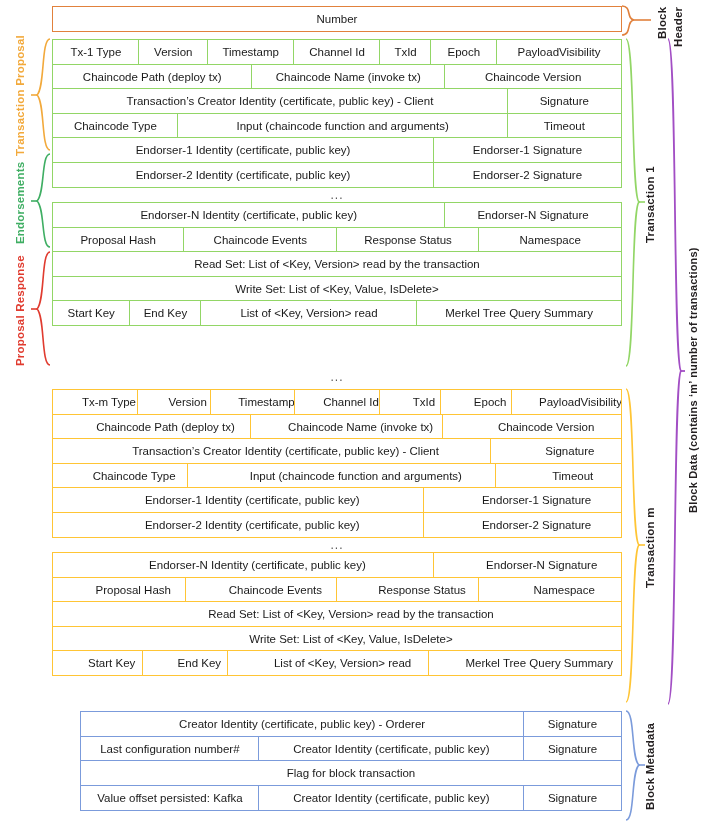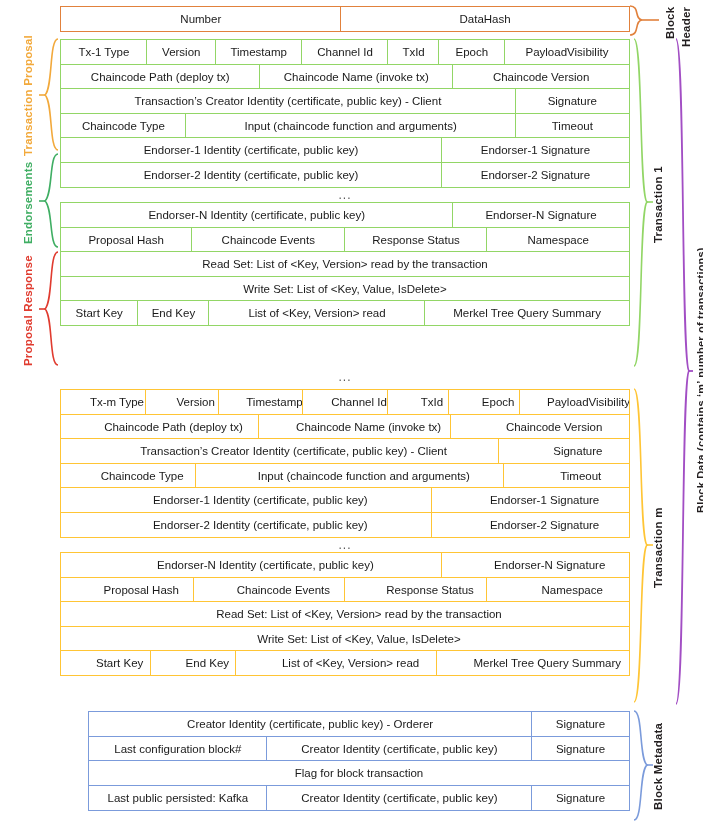--- a/index.html
+++ b/index.html
@@ -1,21 +1,21 @@
 <!DOCTYPE html>
 <html><head>
 <meta charset="utf-8">
 <style>
   html,body{margin:0;padding:0;background:#ffffff;}
   body{
     width:703px;height:839px;position:relative;overflow:hidden;
     font-family:"Liberation Sans","DejaVu Sans",sans-serif;
     color:#1a1a1a;
   }
-  .canvas{position:absolute;left:16px;top:0;width:674px;height:839px;}
+  .canvas{position:absolute;left:8px;top:0;width:674px;height:839px;}
 
   
   .row{display:flex;box-sizing:border-box;}
   .cell{
     box-sizing:border-box;
     display:flex;align-items:center;justify-content:center;
     text-align:center;
     font-size:11.5px;
     line-height:1.05;
     height:26px;
@@ -59,21 +59,20 @@
   .block-wrap{position:absolute;}
 </style>
 </head>
 <body>
 
 <div class="canvas">
 
   <div class="block-wrap b-orange" style="left:44px;top:6px;width:570px;">
     <div class="row" id="bh-row">
         <div class="cell" style="flex: 34 0 0px;">Number</div>
-        <div class="cell" style="flex: 35 0 0px;">DataHash</div>
       </div>
   </div>
 
   <svg class="brace" style="left:612px;top:4px;" width="34" height="34">
     <path d="M2,2 C12,2 6,15 14,16 C6,17 12,31 2,31" fill="none" stroke="#E1813C" stroke-width="1.6"></path>
     <path d="M14,16 L31,16" fill="none" stroke="#E1813C" stroke-width="1.6"></path>
   </svg>
   <div class="vlabel dark" style="left:648px;top:2px;height:42px;line-height:13px;">
     <span>Block</span>
   </div>
@@ -233,29 +232,29 @@
     <path d="M17,333 L21,333" fill="none" stroke="#A24EC4" stroke-width="1.8"></path>
   </svg>
   <div class="vlabel dark" style="left:676px;top:170px;height:420px;width:18px;font-size:11px;">Block Data (contains ‘m’ number of transactions)</div>
 
   <div class="block-wrap b-blue" style="left:44px;top:711px;width:570px;">
     <div class="row" id="bm-0">
         <div class="cell" style="flex: 82 0 0px;">Creator Identity (certificate, public key) - Orderer</div>
         <div class="cell" style="flex: 18 0 0px;">Signature</div>
       </div>
     <div class="row" id="bm-1">
-        <div class="cell" style="flex: 33 0 0px;">Last configuration block#</div>
+        <div class="cell" style="flex: 33 0 0px;">Last configuration number#</div>
         <div class="cell" style="flex: 49 0 0px;">Creator Identity (certificate, public key)</div>
         <div class="cell" style="flex: 18 0 0px;">Signature</div>
       </div>
     <div class="row" id="bm-2">
         <div class="cell" style="flex: 100 0 0px;">Flag for block transaction</div>
       </div>
     <div class="row" id="bm-3">
-        <div class="cell" style="flex: 33 0 0px;">Last public persisted: Kafka</div>
+        <div class="cell" style="flex: 33 0 0px;">Value offset persisted: Kafka</div>
         <div class="cell" style="flex: 49 0 0px;">Creator Identity (certificate, public key)</div>
         <div class="cell" style="flex: 18 0 0px;">Signature</div>
       </div>
   </div>
 
   <svg class="brace" style="left:616px;top:710px;" width="22" height="112">
     <path d="M2,1 C11,1 7,49 15,55 C7,61 11,110 2,110" fill="none" stroke="#7B9BDB" stroke-width="1.6"></path>
     <path d="M15,55 L21,55" fill="none" stroke="#7B9BDB" stroke-width="1.6"></path>
   </svg>
   <div class="vlabel dark" style="left:634px;top:714px;height:105px;width:16px;">Block Metadata</div>

